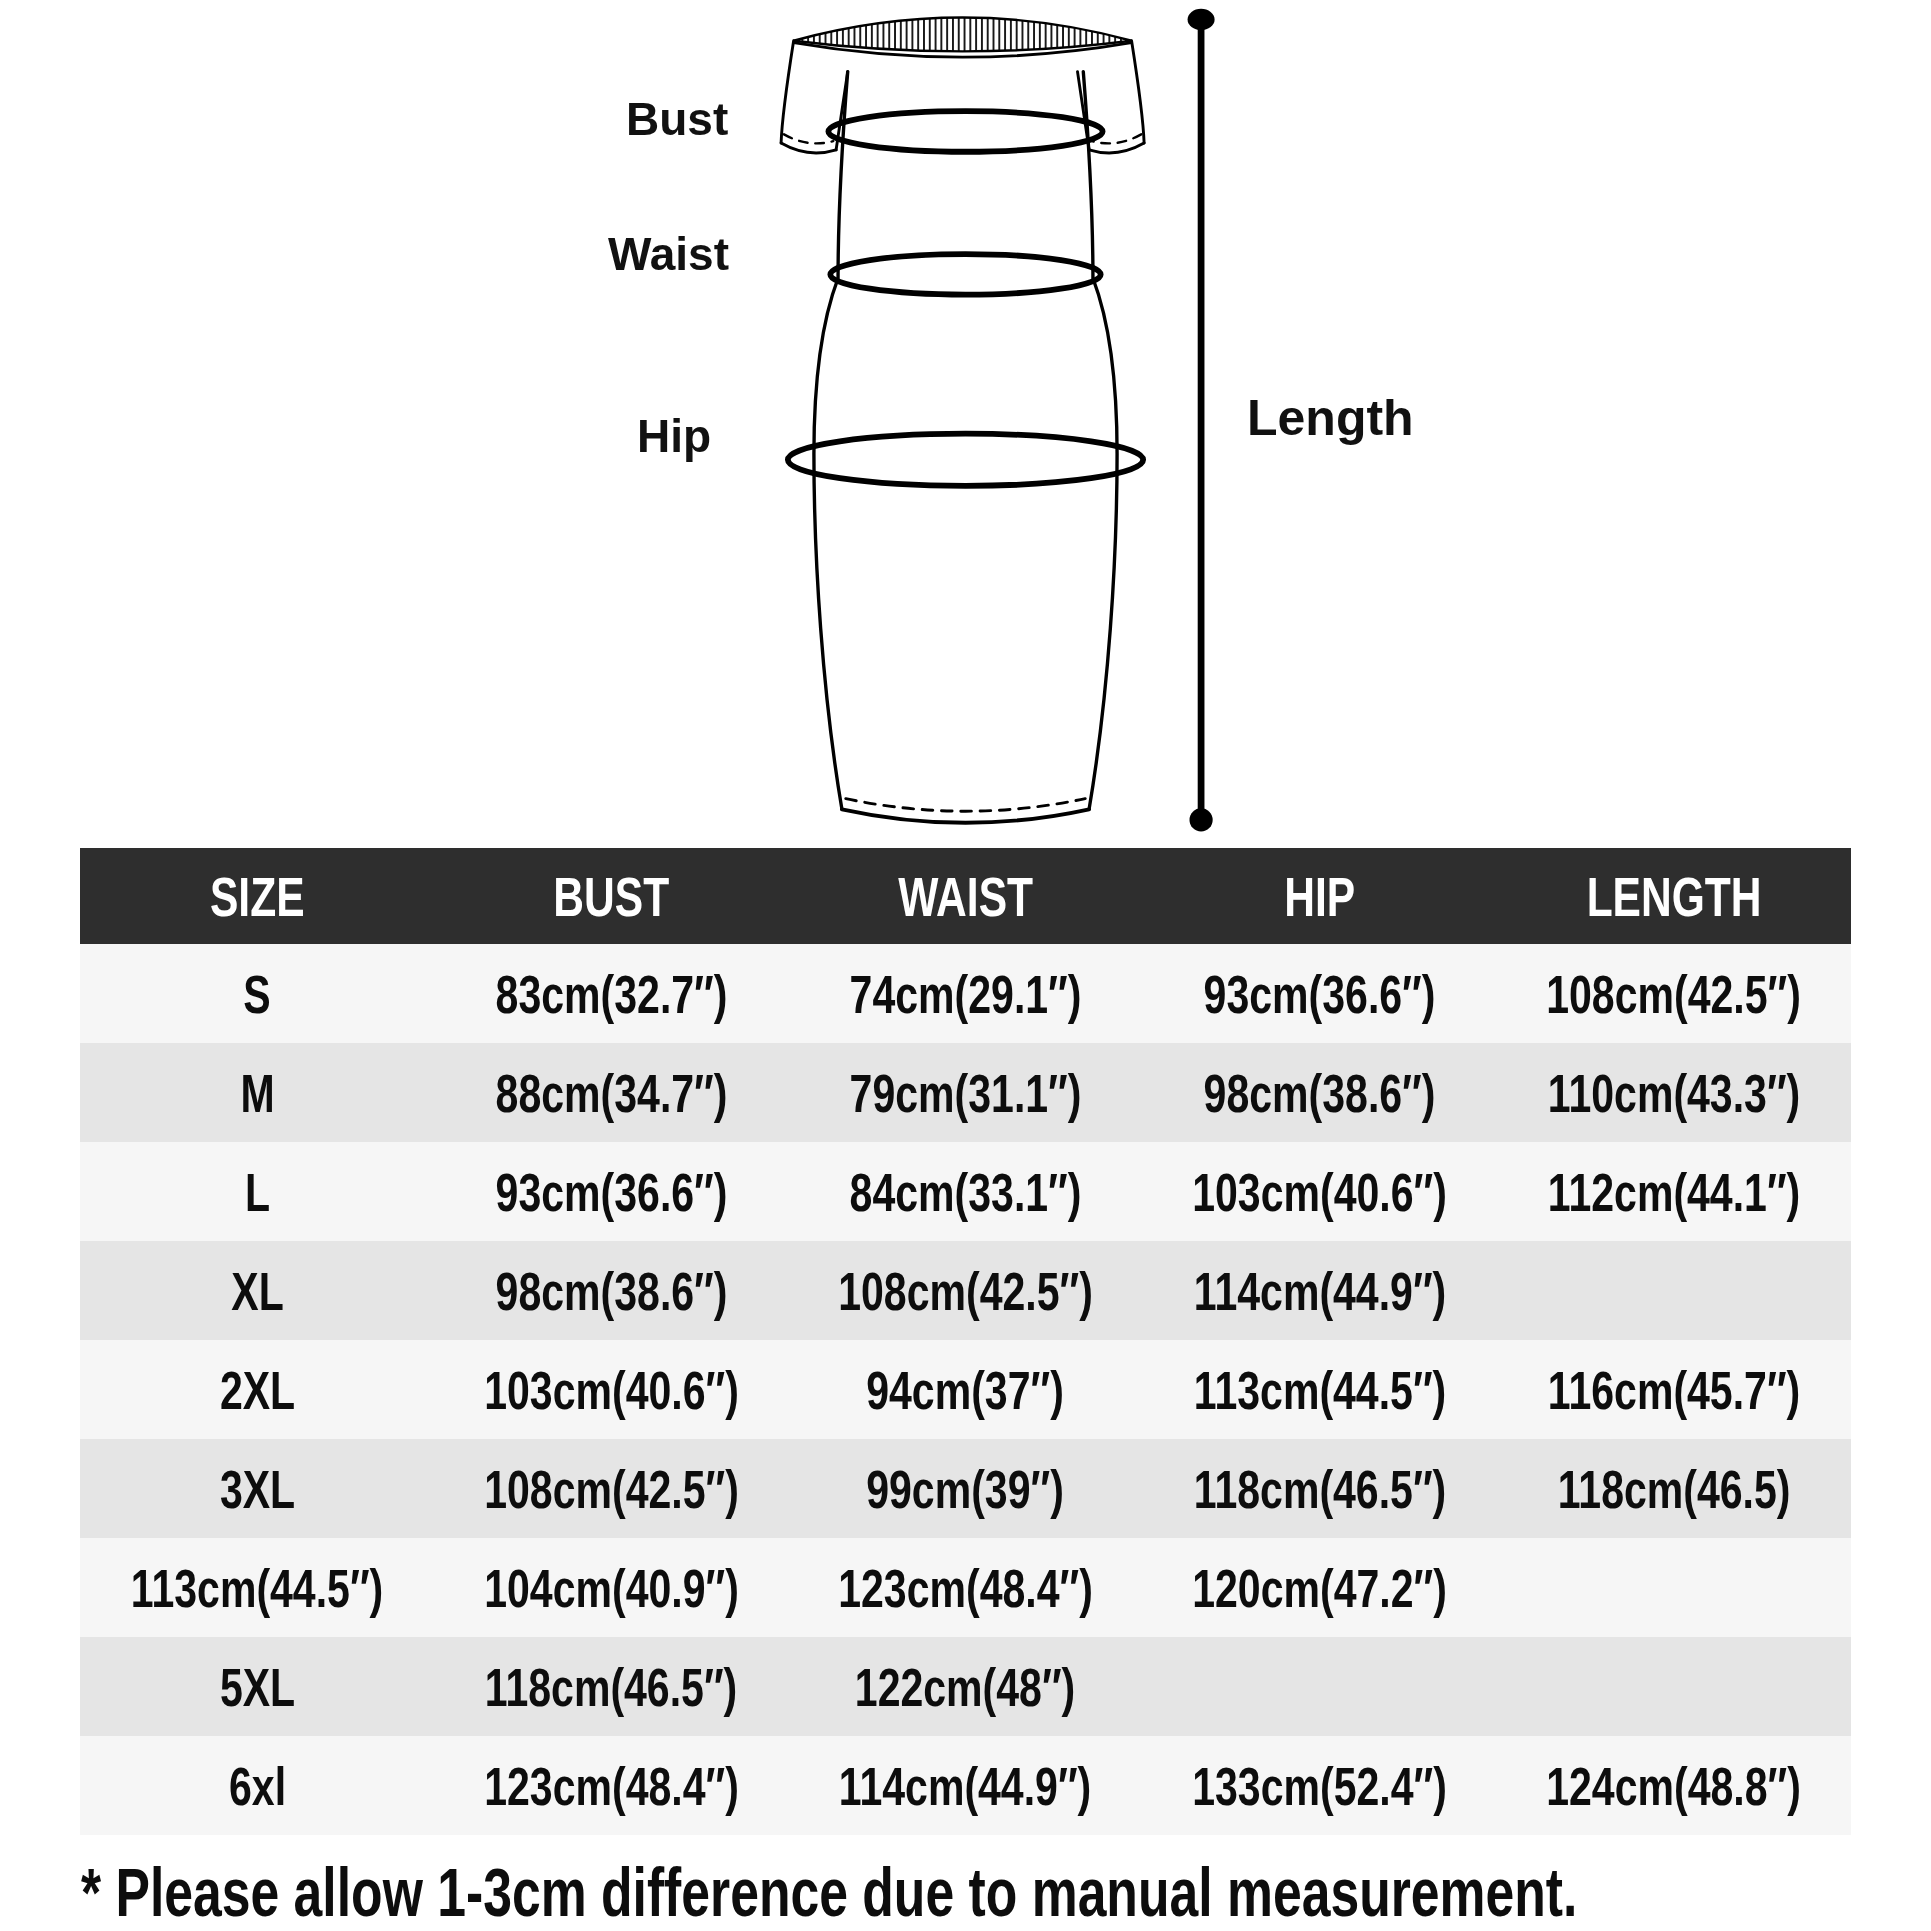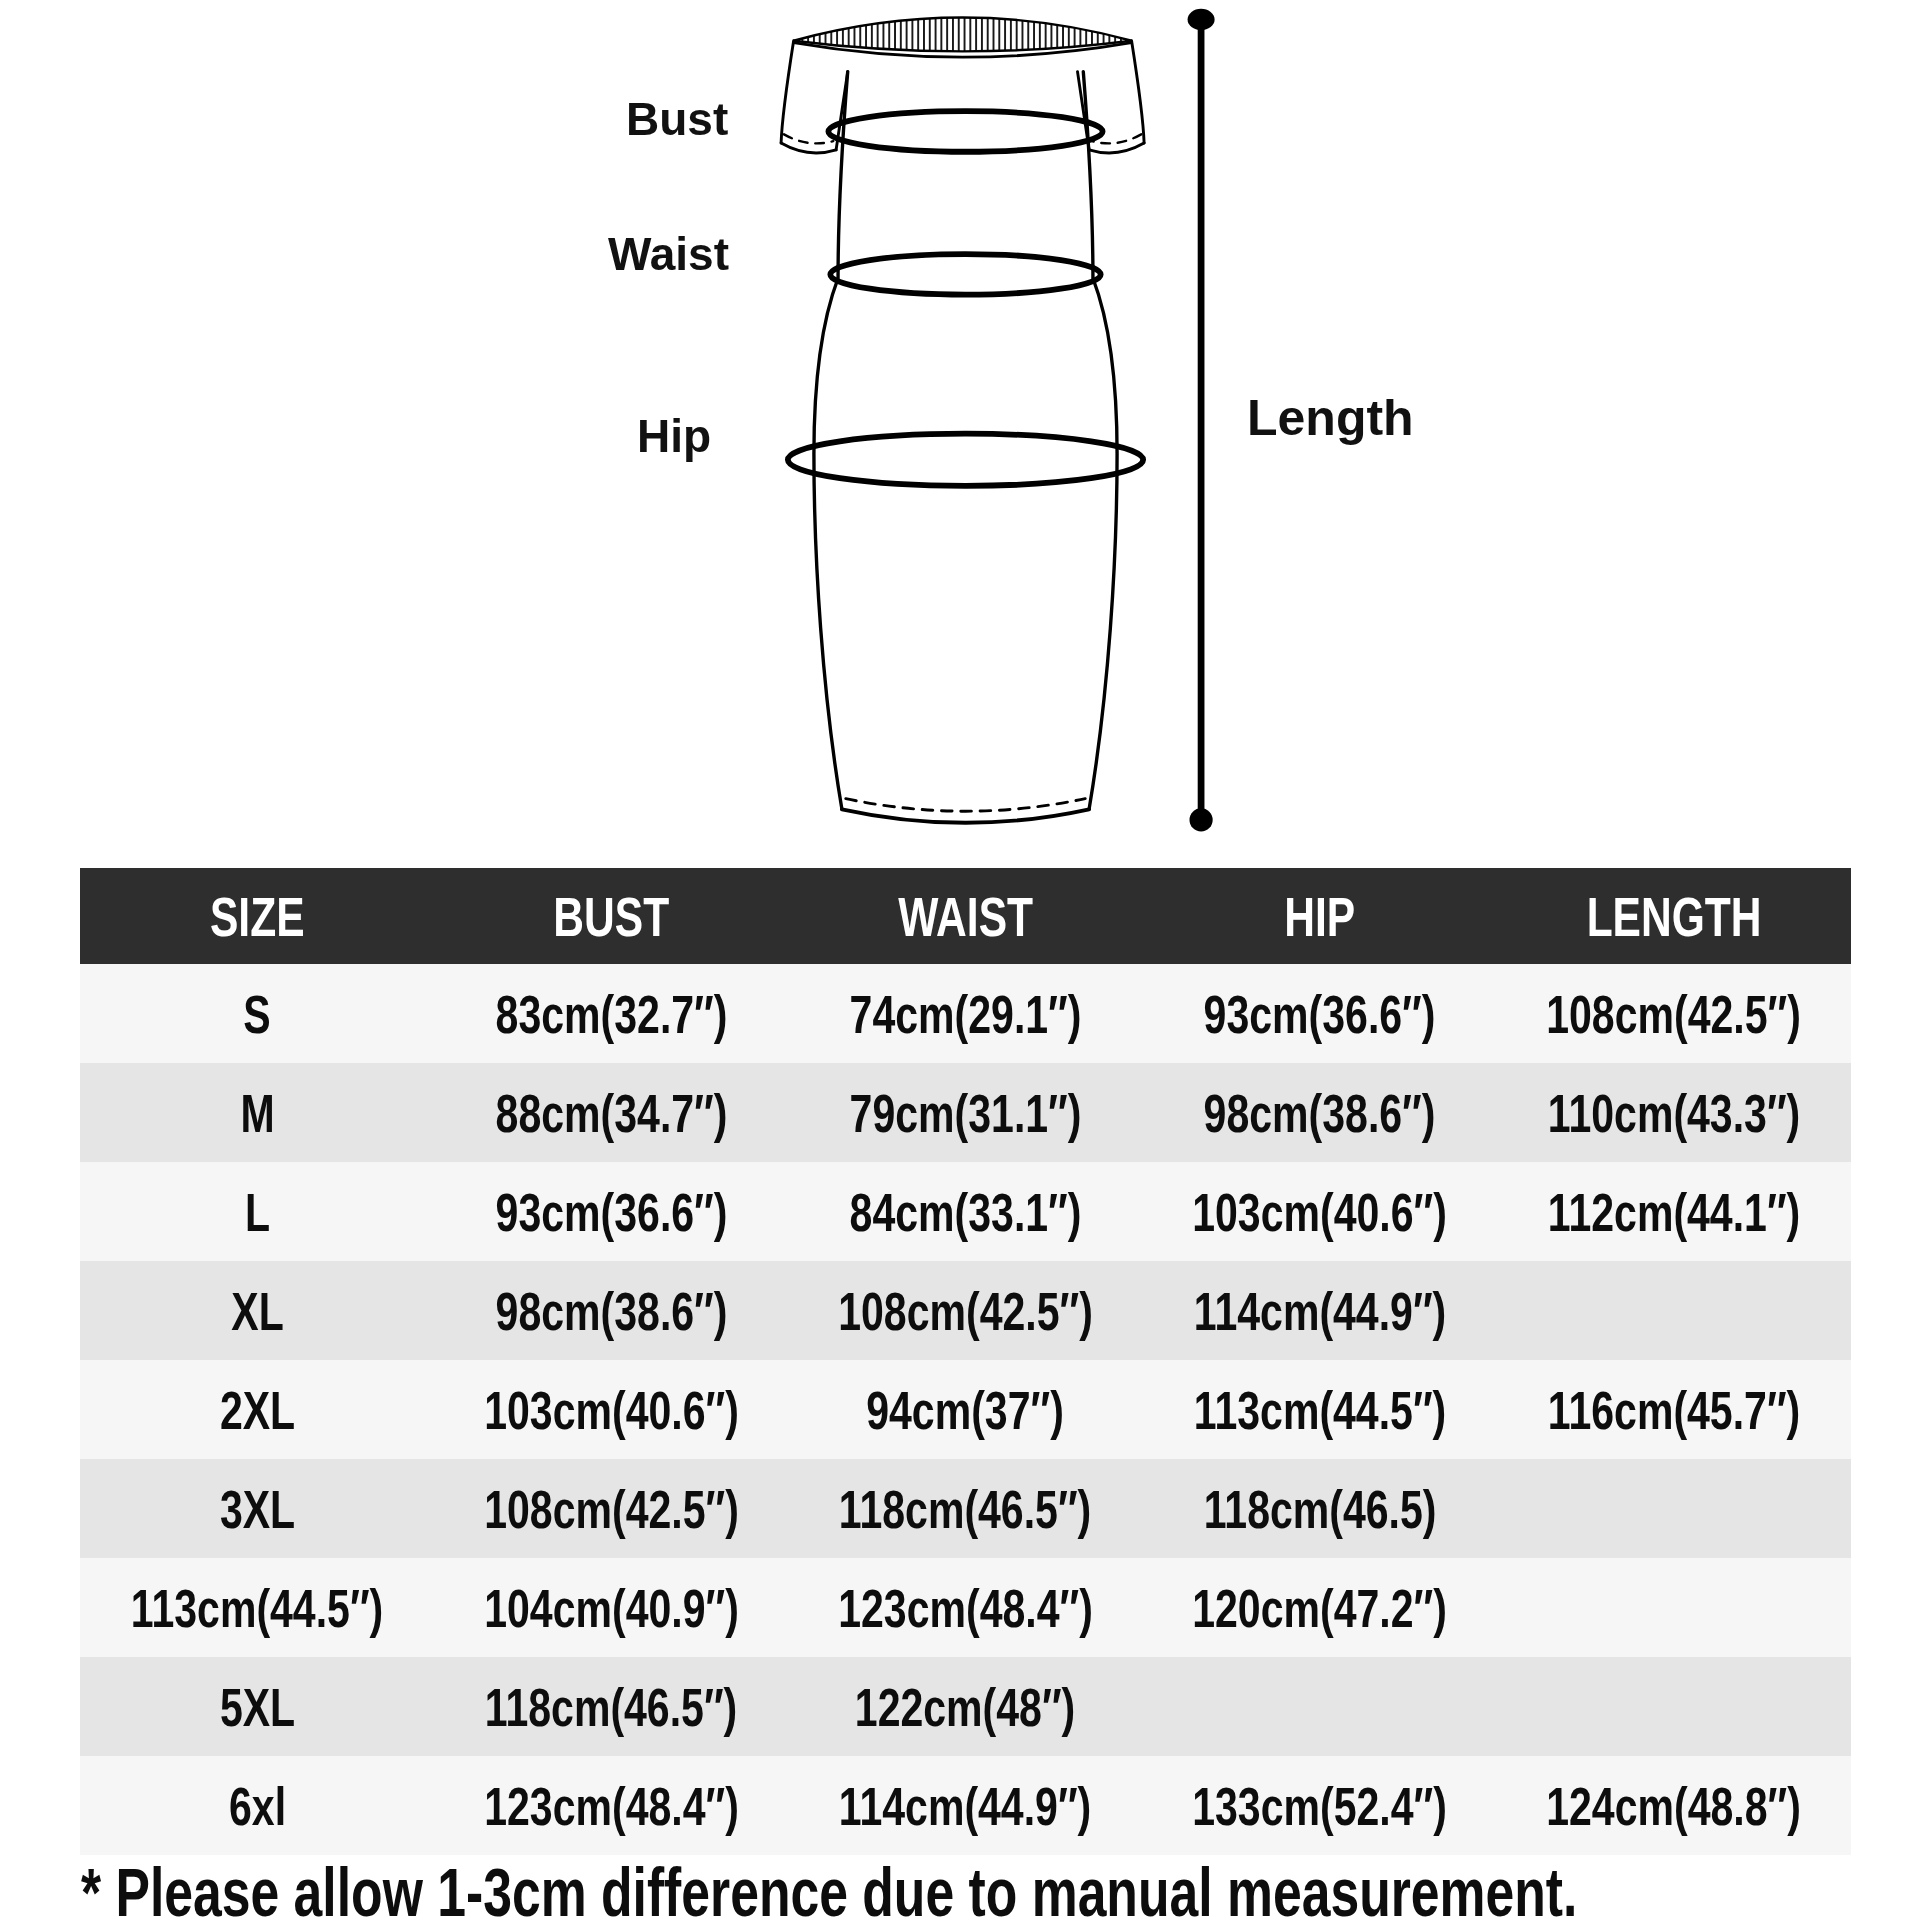--- a/index.html
+++ b/index.html
@@ -12,21 +12,21 @@
   .measure-label{
     position:absolute;font-weight:bold;color:#111111;line-height:1;
     font-size:46px;letter-spacing:0px;white-space:nowrap;
   }
   .measure-label.length{font-size:50px;}
 
   .size-table{
     position:absolute;left:80px;top:848px;width:1771px;
   }
   .thead{
-    display:flex;height:96px;background:#2e2e2e;color:#ffffff;margin-top:20px;
+    display:flex;height:96px;background:#2e2e2e;color:#ffffff;
   }
   .thead .tcell{color:#ffffff;}
   .trow{display:flex;height:99px;}
   .trow.odd{background:#f6f6f6;}
   .trow.even{background:#e5e5e5;}
   .tcell{
     width:20%;display:flex;align-items:center;justify-content:center;
     font-weight:bold;color:#0d0d0d;font-size:54px;white-space:nowrap;
   }
   .thead .tcell{font-size:56px;}
@@ -192,20 +192,23 @@
         </div>
       </div>
       <div class="trow even">
         <div class="tcell">
           <span class="cond">3XL</span>
         </div>
         <div class="tcell">
           <span class="cond">108cm(42.5″)</span>
         </div>
         <div class="tcell">
+          <span class="cond">99cm(39″)</span>
+        </div>
+        <div class="tcell">
           <span class="cond">118cm(46.5″)</span>
         </div>
         <div class="tcell">
           <span class="cond">118cm(46.5)</span>
         </div>
       </div>
       <div class="trow odd">
         <div class="tcell">
           <span class="cond">113cm(44.5″)</span>
         </div>

